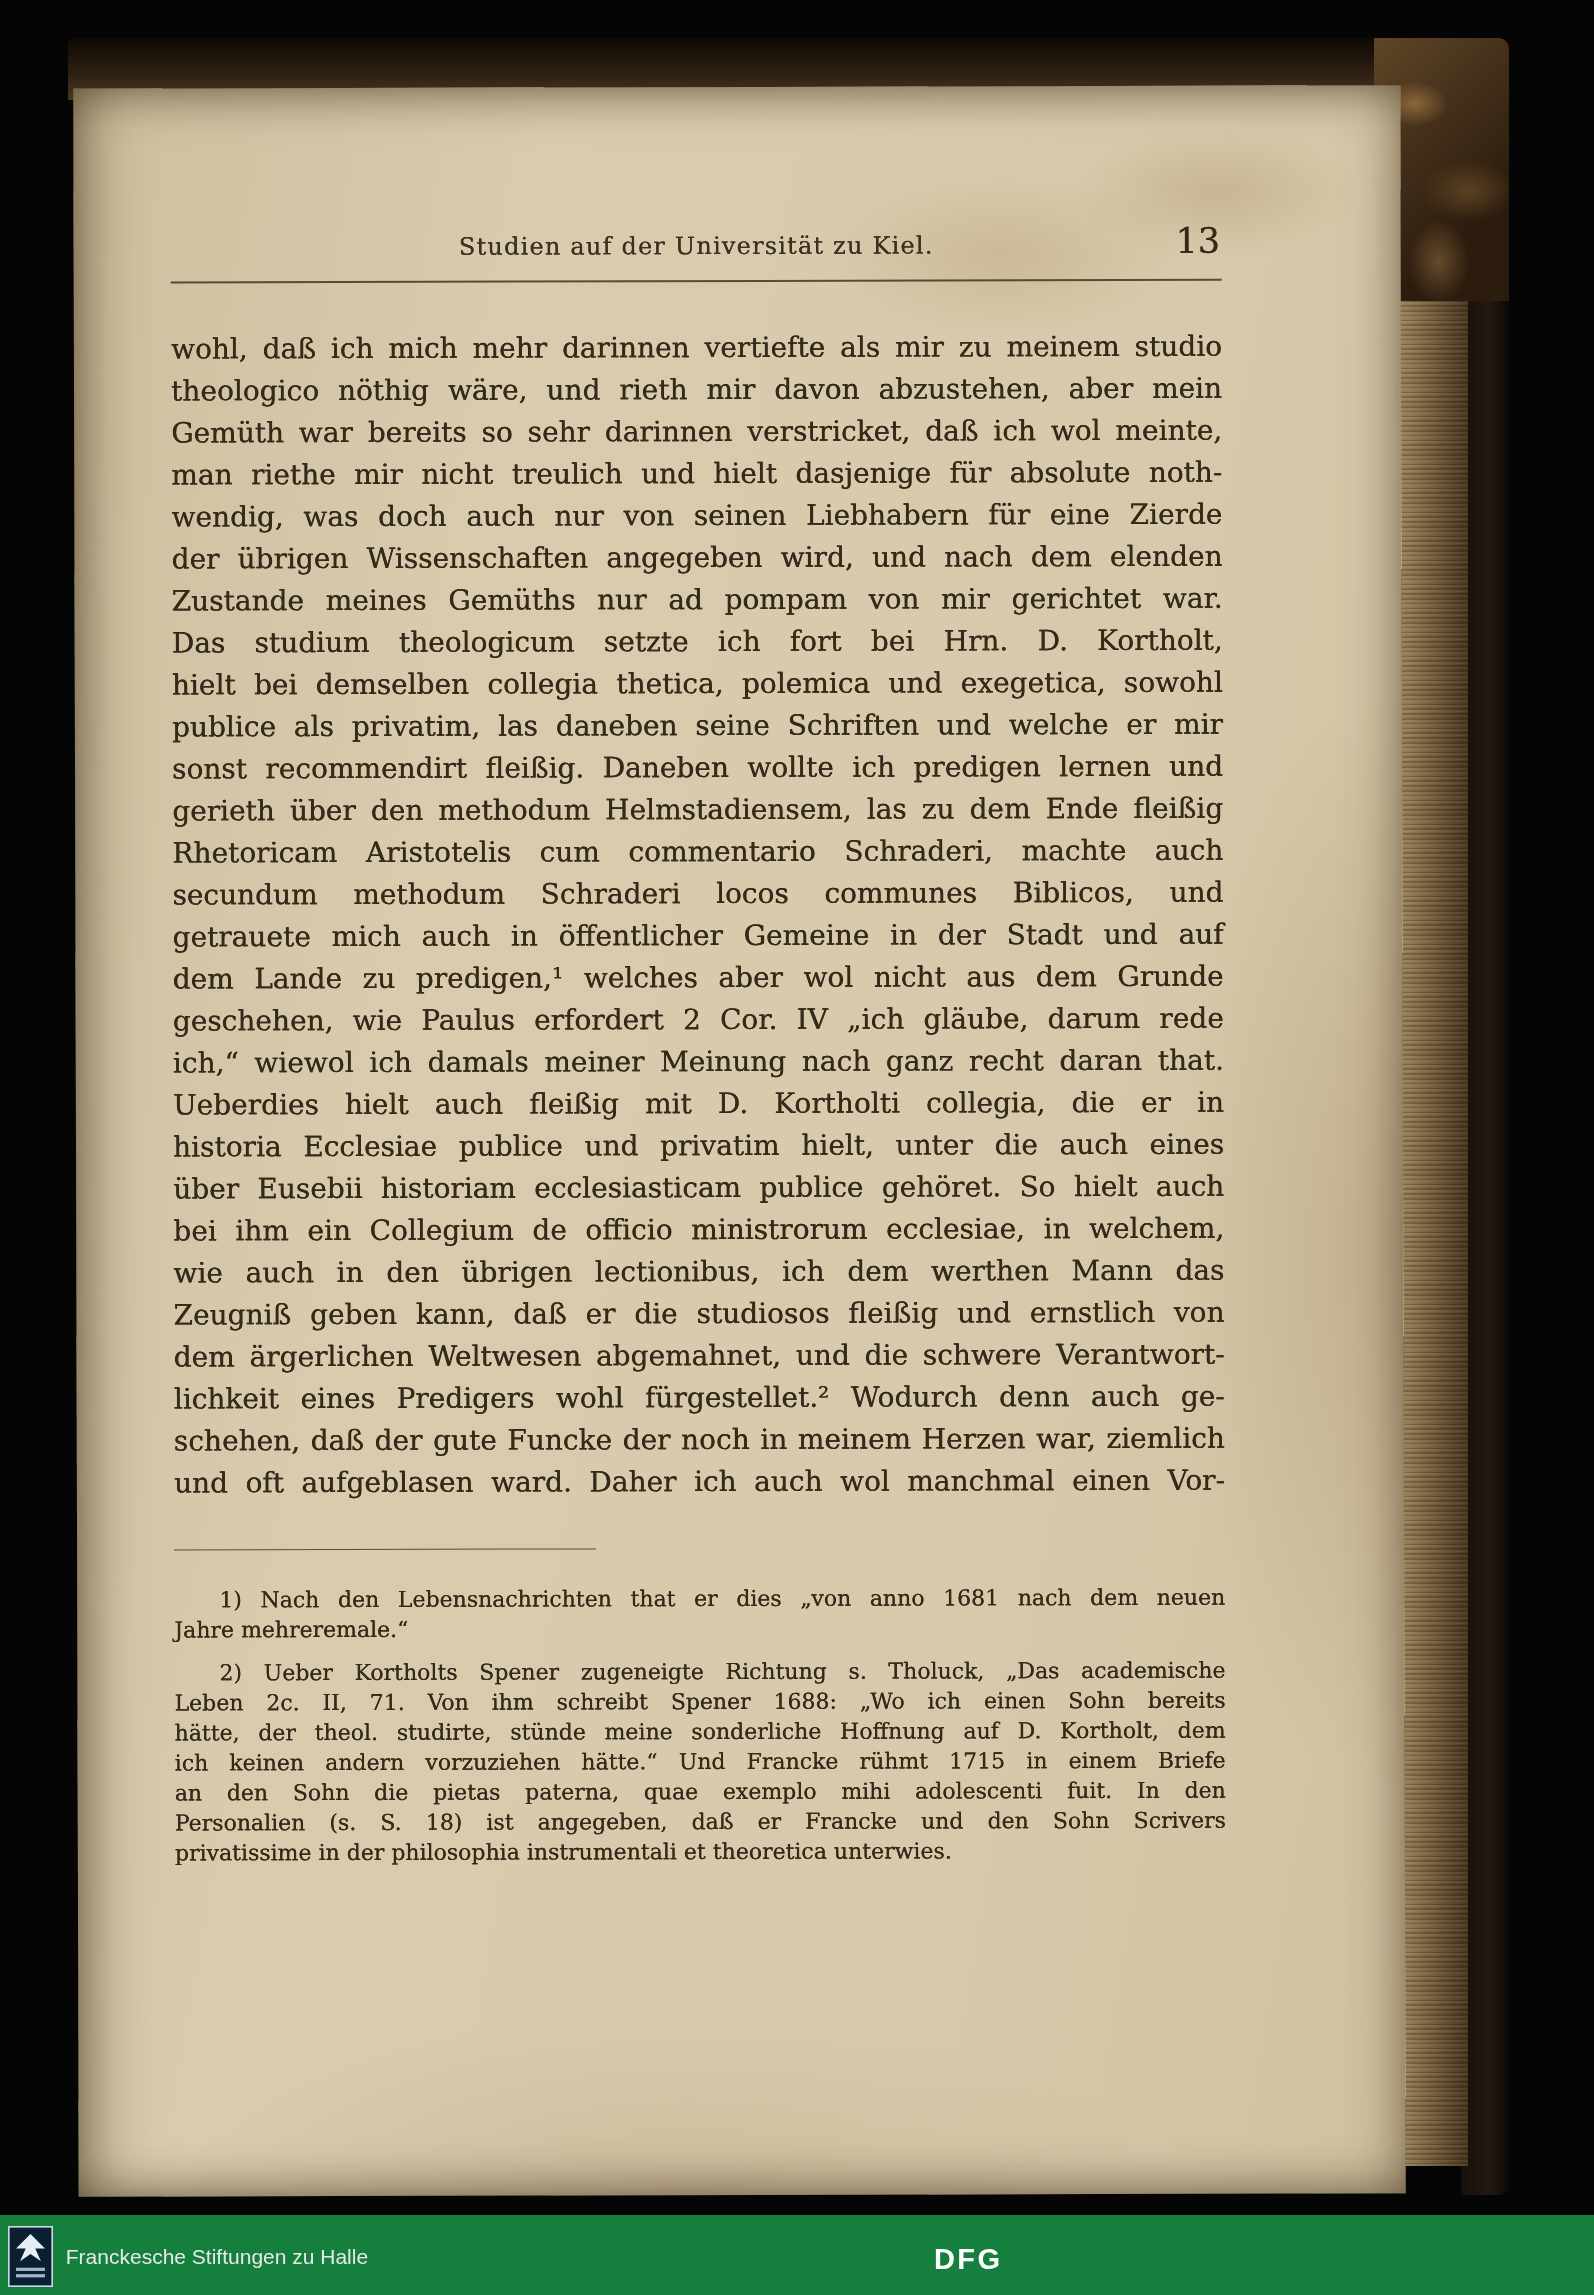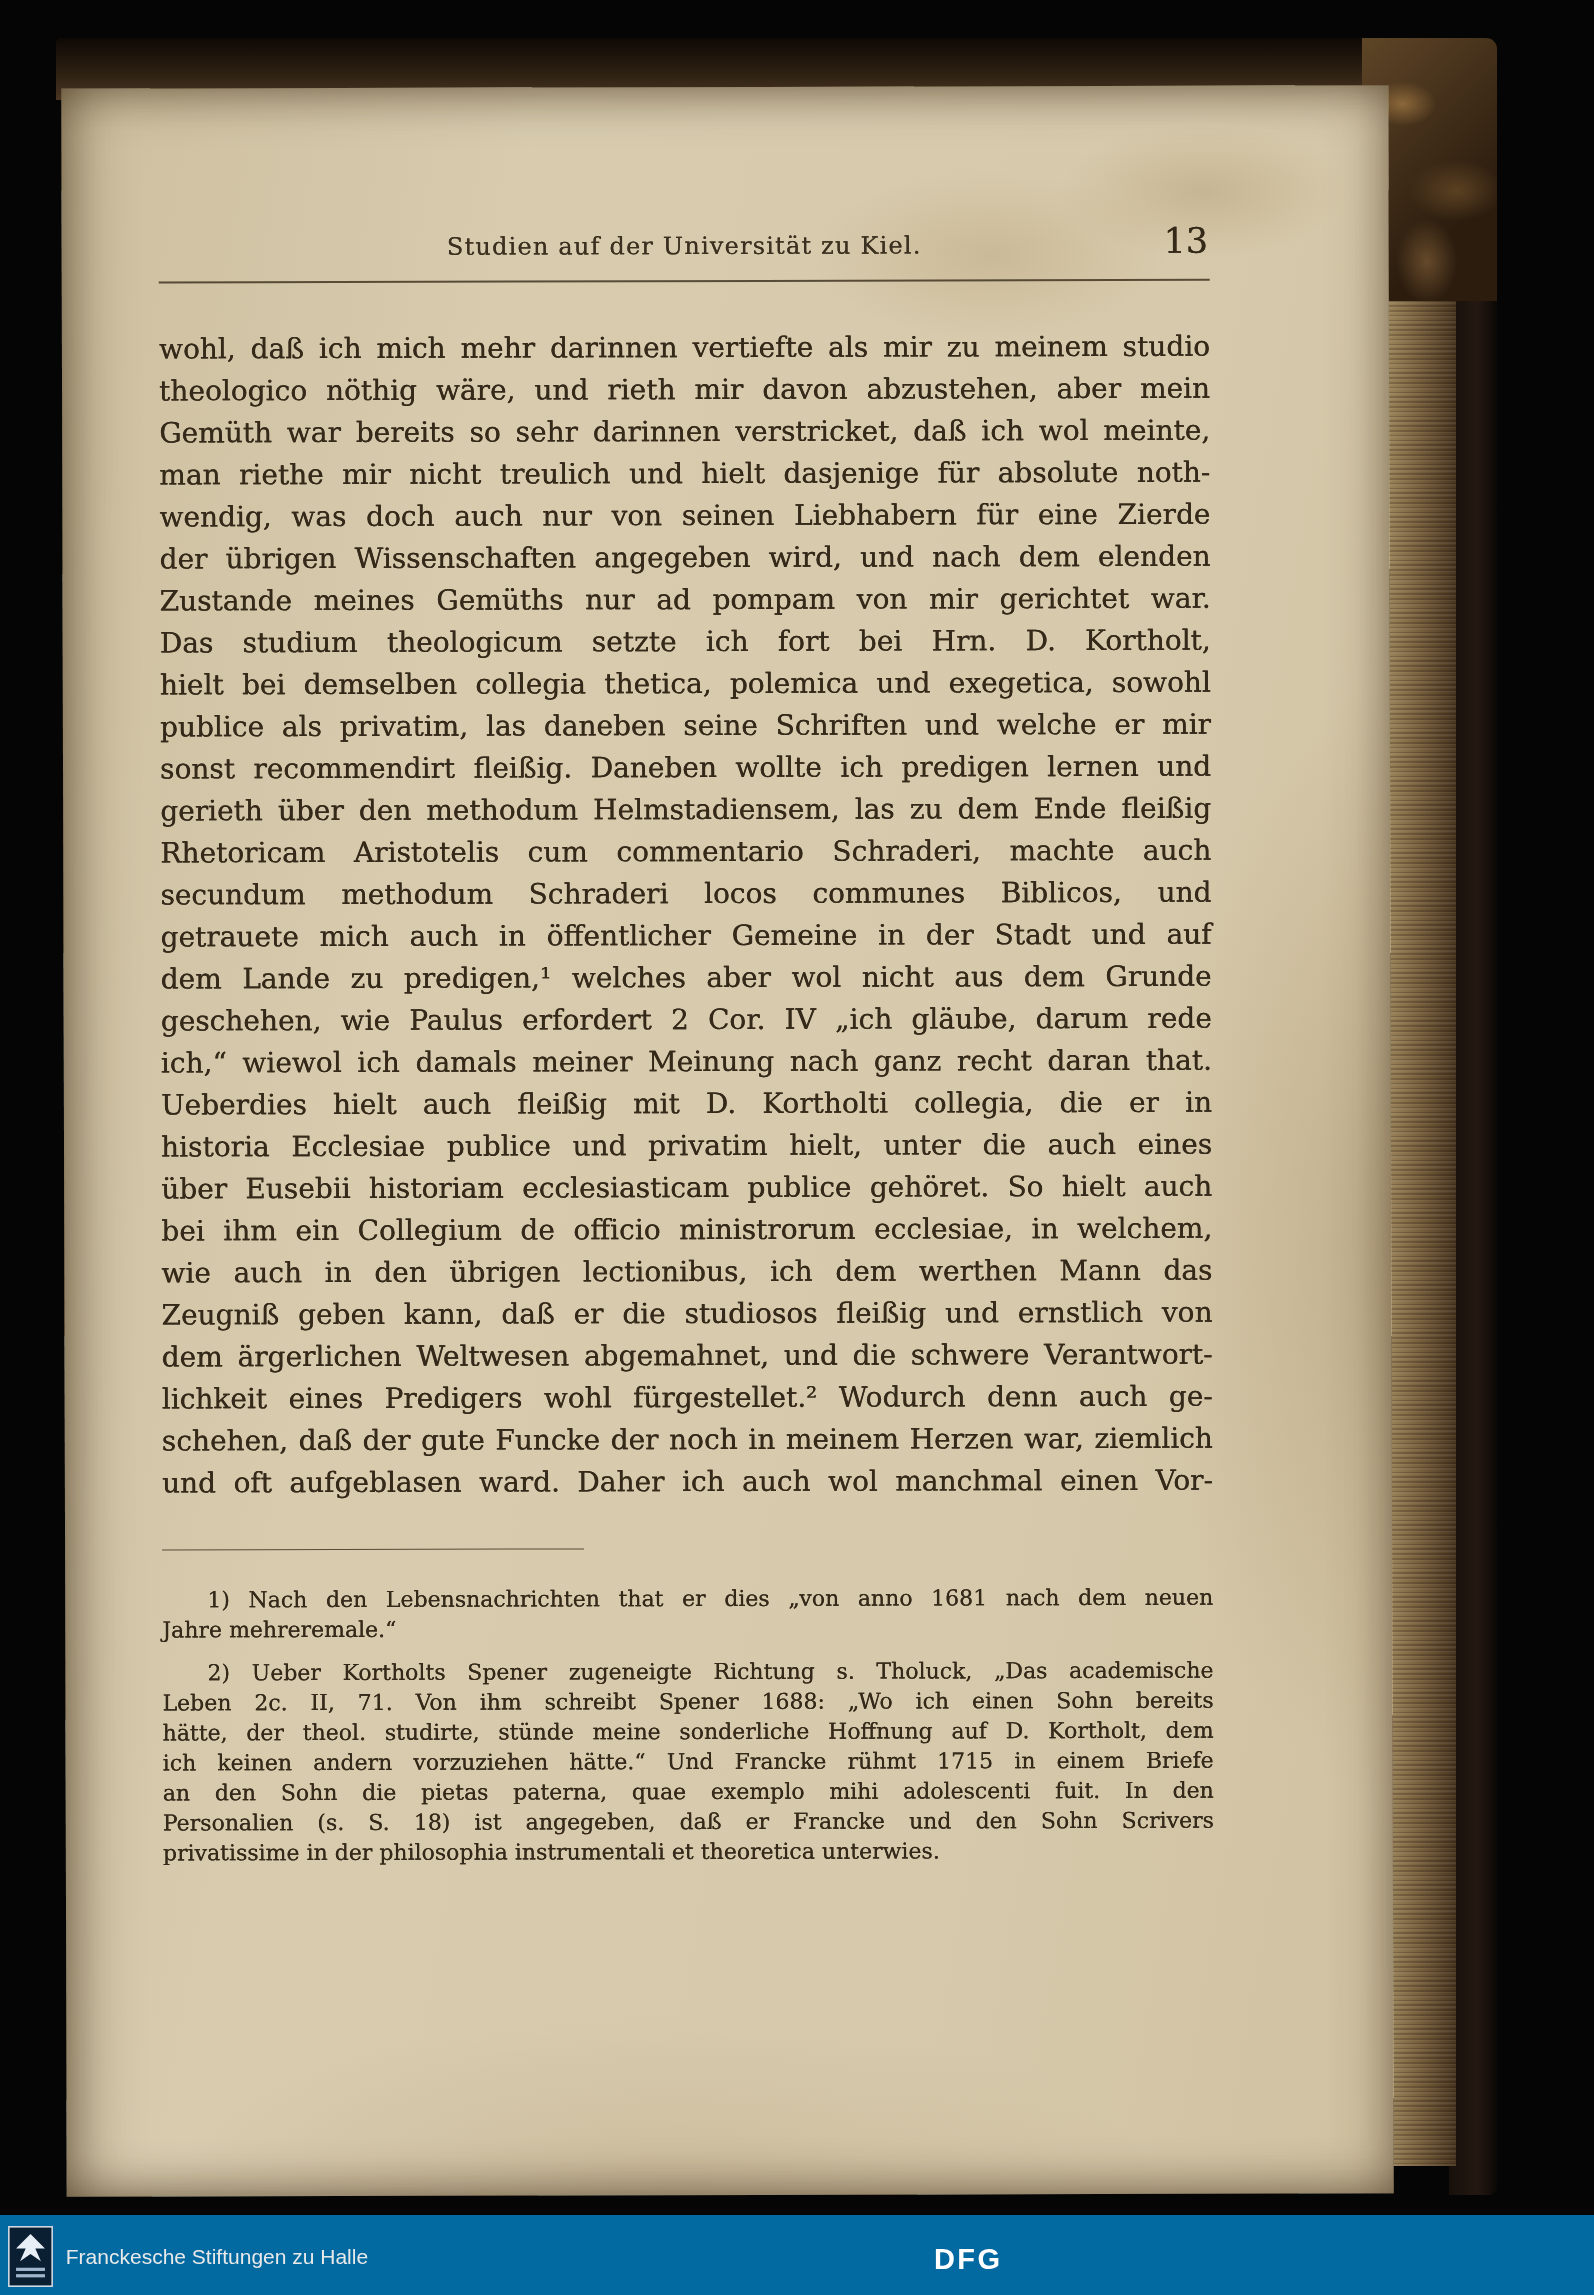--- a/index.html
+++ b/index.html
@@ -3,21 +3,21 @@
 <meta charset="utf-8">
 <style>
   html, body { margin:0; padding:0; }
   body {
     width:1594px; height:2295px; position:relative; overflow:hidden;
     background:#050505;
     font-family:"DejaVu Serif", serif;
   }
 
   
-  .book { position:absolute; left:56px; top:38px; width:1441px; height:2162px; }
+  .book { position:absolute; left:68px; top:38px; width:1441px; height:2162px; }
 
   .cover-top {
     position:absolute; left:0; top:0; right:0; height:62px;
     border-radius:4.8px 11px 0 0;
     background:linear-gradient(180deg,#0e0905,#2c1f12 55%,#4a3622);
   }
   .cover-right {
     position:absolute; top:0; right:0; width:48px; bottom:4.8px;
     border-radius:0 11px 8px 0;
     background:linear-gradient(90deg,#17100a,#241812 60%,#0c0805);
@@ -82,21 +82,21 @@
     text-shadow:0.2px 0 0 currentColor;
   }
   .footnote { margin-bottom:12.8px; }
   .fline { text-align:justify; text-align-last:justify; }
   .fline.first { text-indent:45px; }
   .fline.last { text-align-last:left; }
 
   
   .footer-bar {
     position:absolute; left:0; bottom:0; width:1594px; height:80px;
-    background:#0369a1; font-family:"Liberation Sans", sans-serif;
+    background:#15803d; font-family:"Liberation Sans", sans-serif;
   }
   .inst { position:absolute; left:8px; bottom:8px; display:flex; align-items:center; gap:12.8px; }
   .inst-logo { display:block; }
   .inst-name { color:#e9e9e9; font-size:21px; }
   .dfg {
     position:absolute; left:934px; bottom:19px;
     color:#ffffff; font-weight:bold; font-size:29px; letter-spacing:2.4px;
   }
 </style>
 </head>

